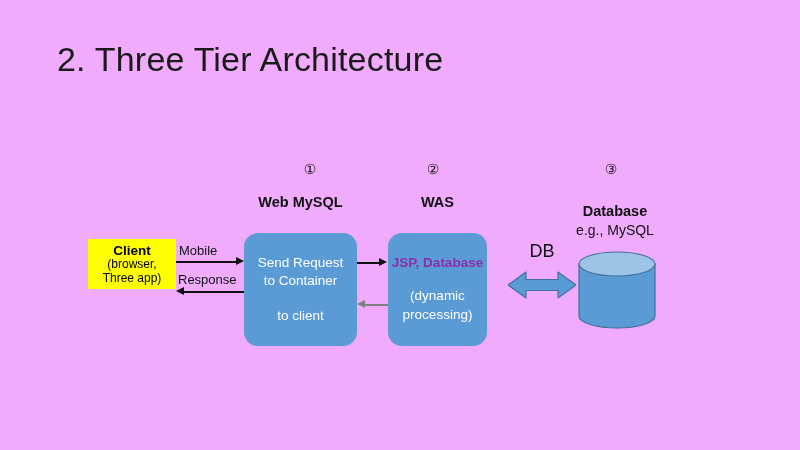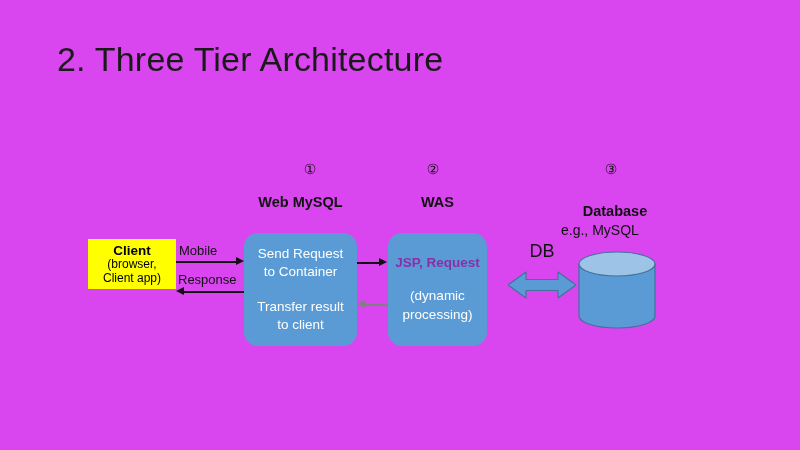--- a/index.html
+++ b/index.html
@@ -10,21 +10,21 @@
     width: 800px;
     height: 450px;
     background: #ffffff;
     font-family: "Liberation Sans", sans-serif;
     overflow: hidden;
   }
   #slide {
     position: relative;
     width: 800px;
     height: 450px;
-    background: #d946ef;
+    background: #f0abfc;
   }
 
   
   #slide-title {
     position: absolute;
     left: 57px;
     top: 40px;
     font-size: 34px;
     font-weight: 400;
     color: #1a1a1a;
@@ -46,20 +46,21 @@
     font-weight: bold;
     color: #111111;
     text-align: center;
     white-space: nowrap;
   }
   .tier-sub {
     position: absolute;
     font-size: 14px;
     font-weight: 400;
     color: #111111;
+    text-align: center;
     white-space: nowrap;
   }
 
   
   #client-box {
     position: absolute;
     left: 88px;
     top: 239px;
     width: 88px;
     height: 50px;
@@ -205,47 +206,46 @@
   <div class="tier-num" style="left:591px; top:161px;">③</div>
 
   <div class="tier-label" style="left:244px; top:194px; width:113px;">Web MySQL</div>
   <div class="tier-label" style="left:561px; top:203px; width:108px;">Database</div>
   <div class="tier-label" style="left:388px; top:194px; width:99px;">WAS</div>
   <div class="tier-sub" style="left:561px; top:222px; width:108px;">e.g.,  MySQL</div>
 
   <div id="client-box">
     <div id="client-title">Client</div>
     <div class="client-sub">(browser,</div>
-    <div class="client-sub">Client app)</div>
+    <div class="client-sub">Three app)</div>
   </div>
 
   <div class="arrow-label" style="left:179px; top:243px;">Mobile</div>
   <div class="h-arrow-line" style="left:176px; top:261px; width:62px;"></div>
   <div class="arrow-head-right" style="left:236px; top:257px;"></div>
 
   <div class="arrow-label" style="left:178px; top:272px;">Response</div>
   <div class="h-arrow-line" style="left:184px; top:291px; width:60px;"></div>
   <div class="arrow-head-left" style="left:176px; top:287px;"></div>
 
   <div id="webserver-box" class="blue-box">
     <div class="box-line">Send Request</div>
     <div class="box-line">to Container</div>
     <div class="box-gap"></div>
-    <div class="box-line">Transfer result</div>
     <div class="box-line">to client</div>
   </div>
 
   <div class="h-arrow-line" style="left:357px; top:262px; width:24px;"></div>
   <div class="arrow-head-right" style="left:379px; top:258px;"></div>
 
   <div class="h-arrow-line-gray" style="left:365px; top:304px; width:23px;"></div>
   <div class="arrow-head-left-gray" style="left:357px; top:300px;"></div>
 
   <div id="was-box" class="blue-box">
-    <div class="jsp-text">JSP, Request</div>
+    <div class="jsp-text">JSP, Database</div>
     <div class="box-gap"></div>
     <div class="box-line">(dynamic</div>
     <div class="box-line">processing)</div>
   </div>
 
   <div id="db-conn-label">
     <div>DB</div>
   </div>
 
   <svg id="db-arrow" viewBox="0 0 68 32">

